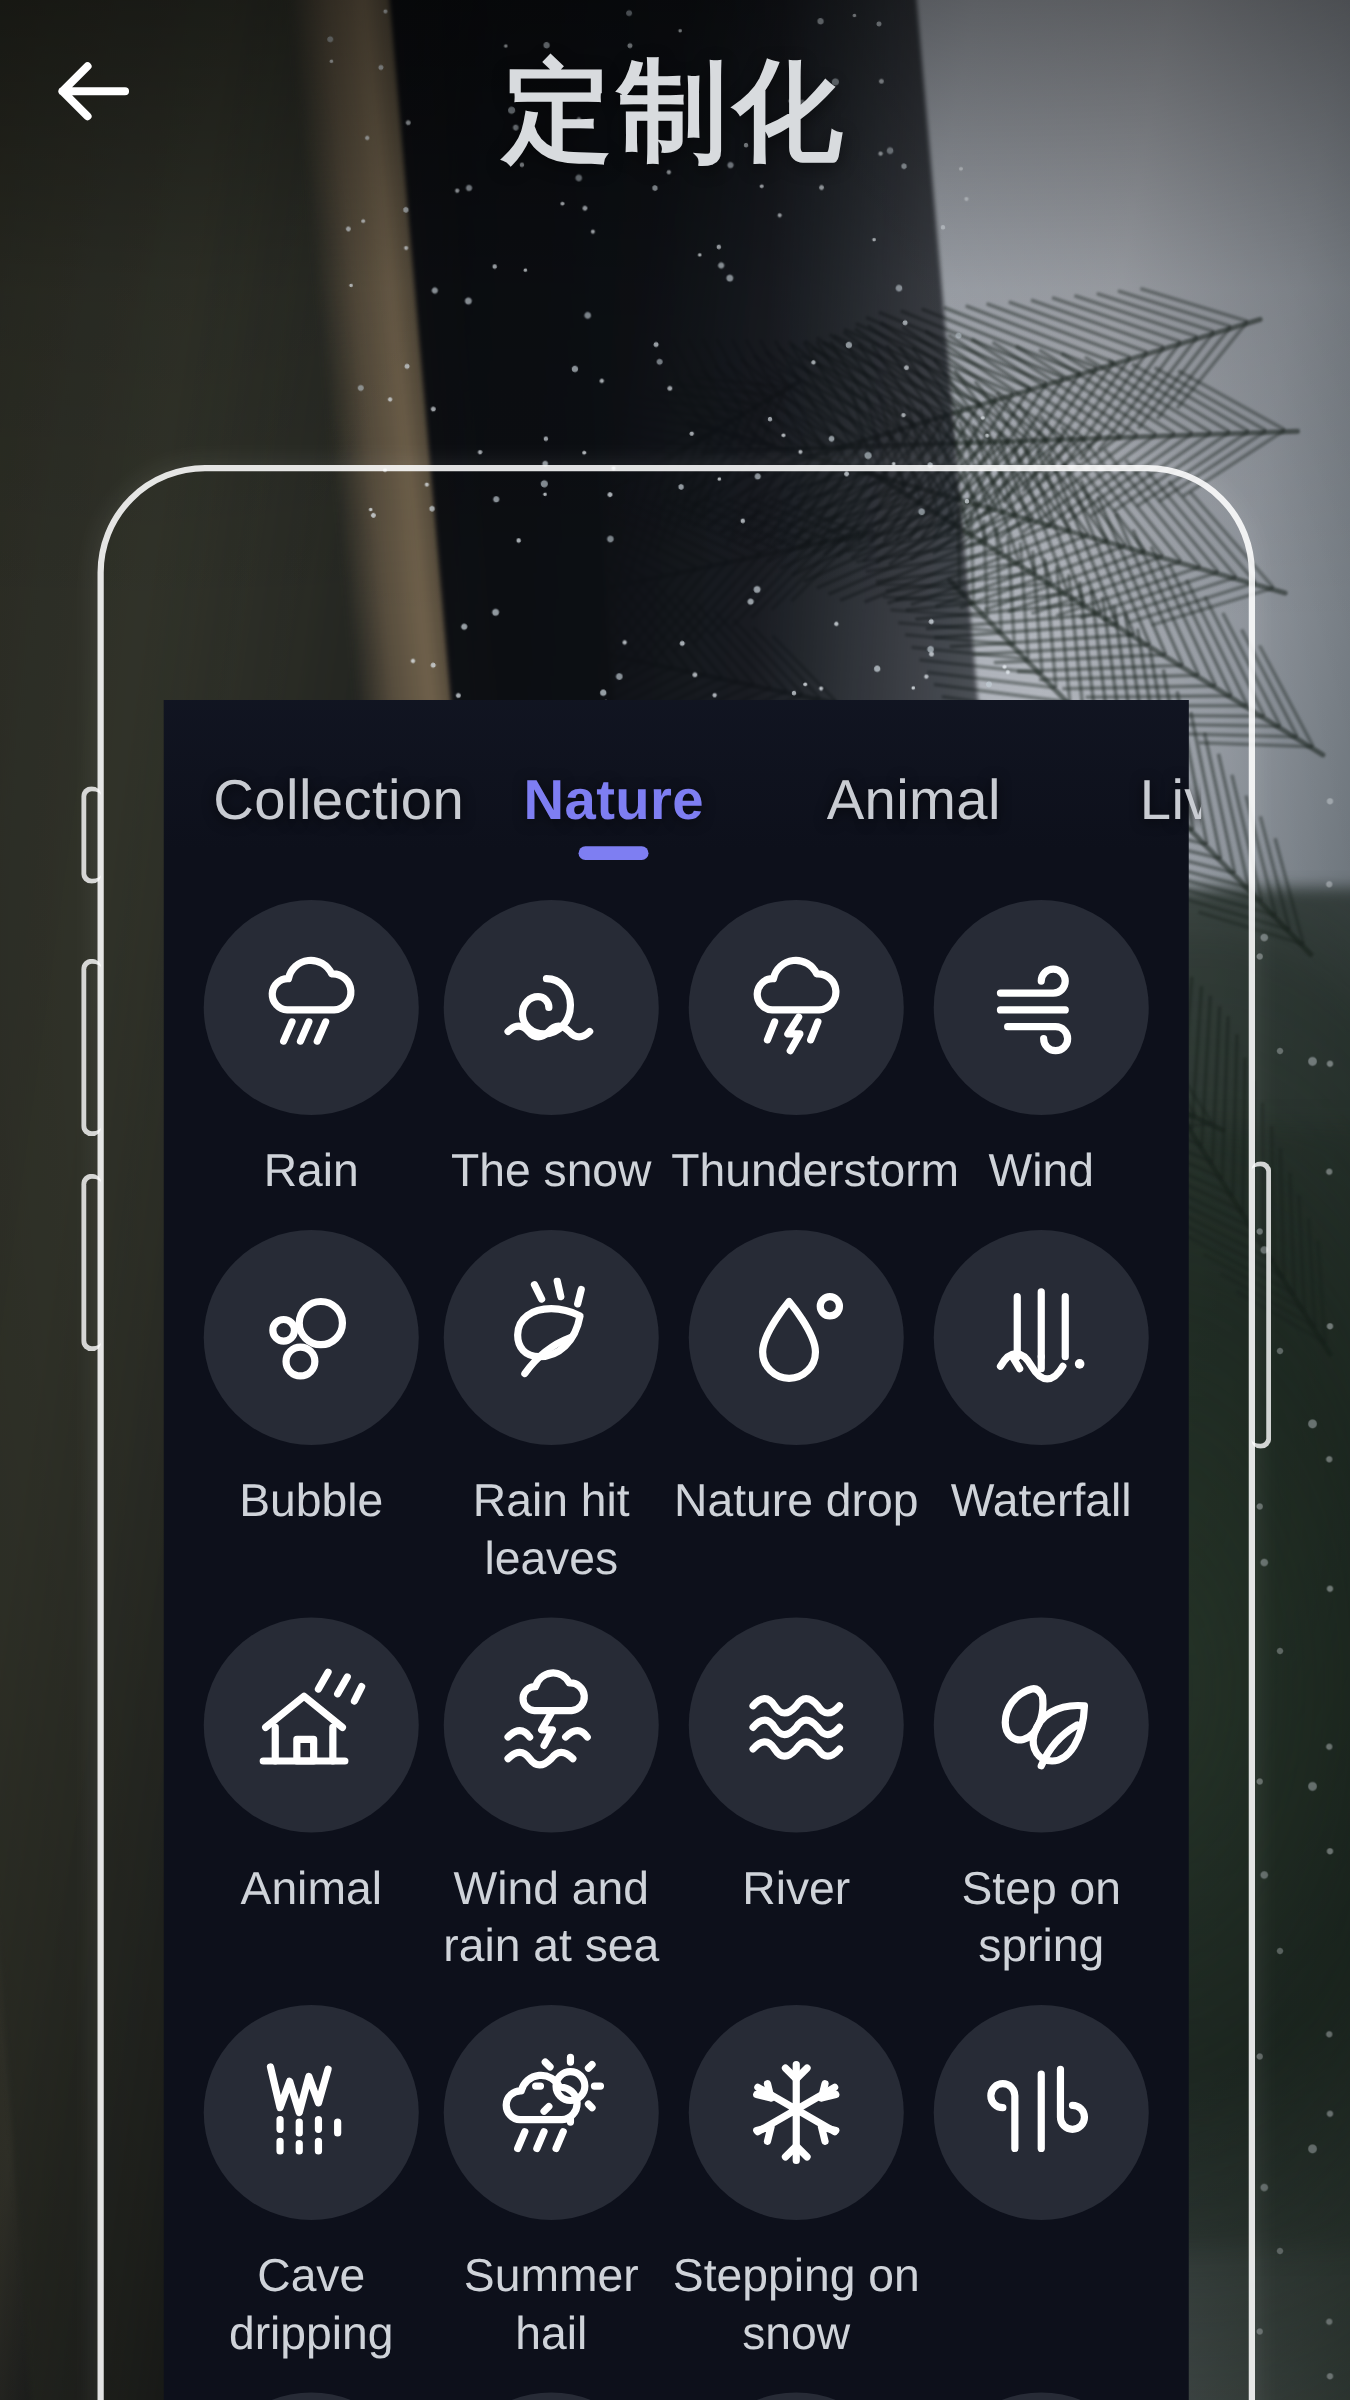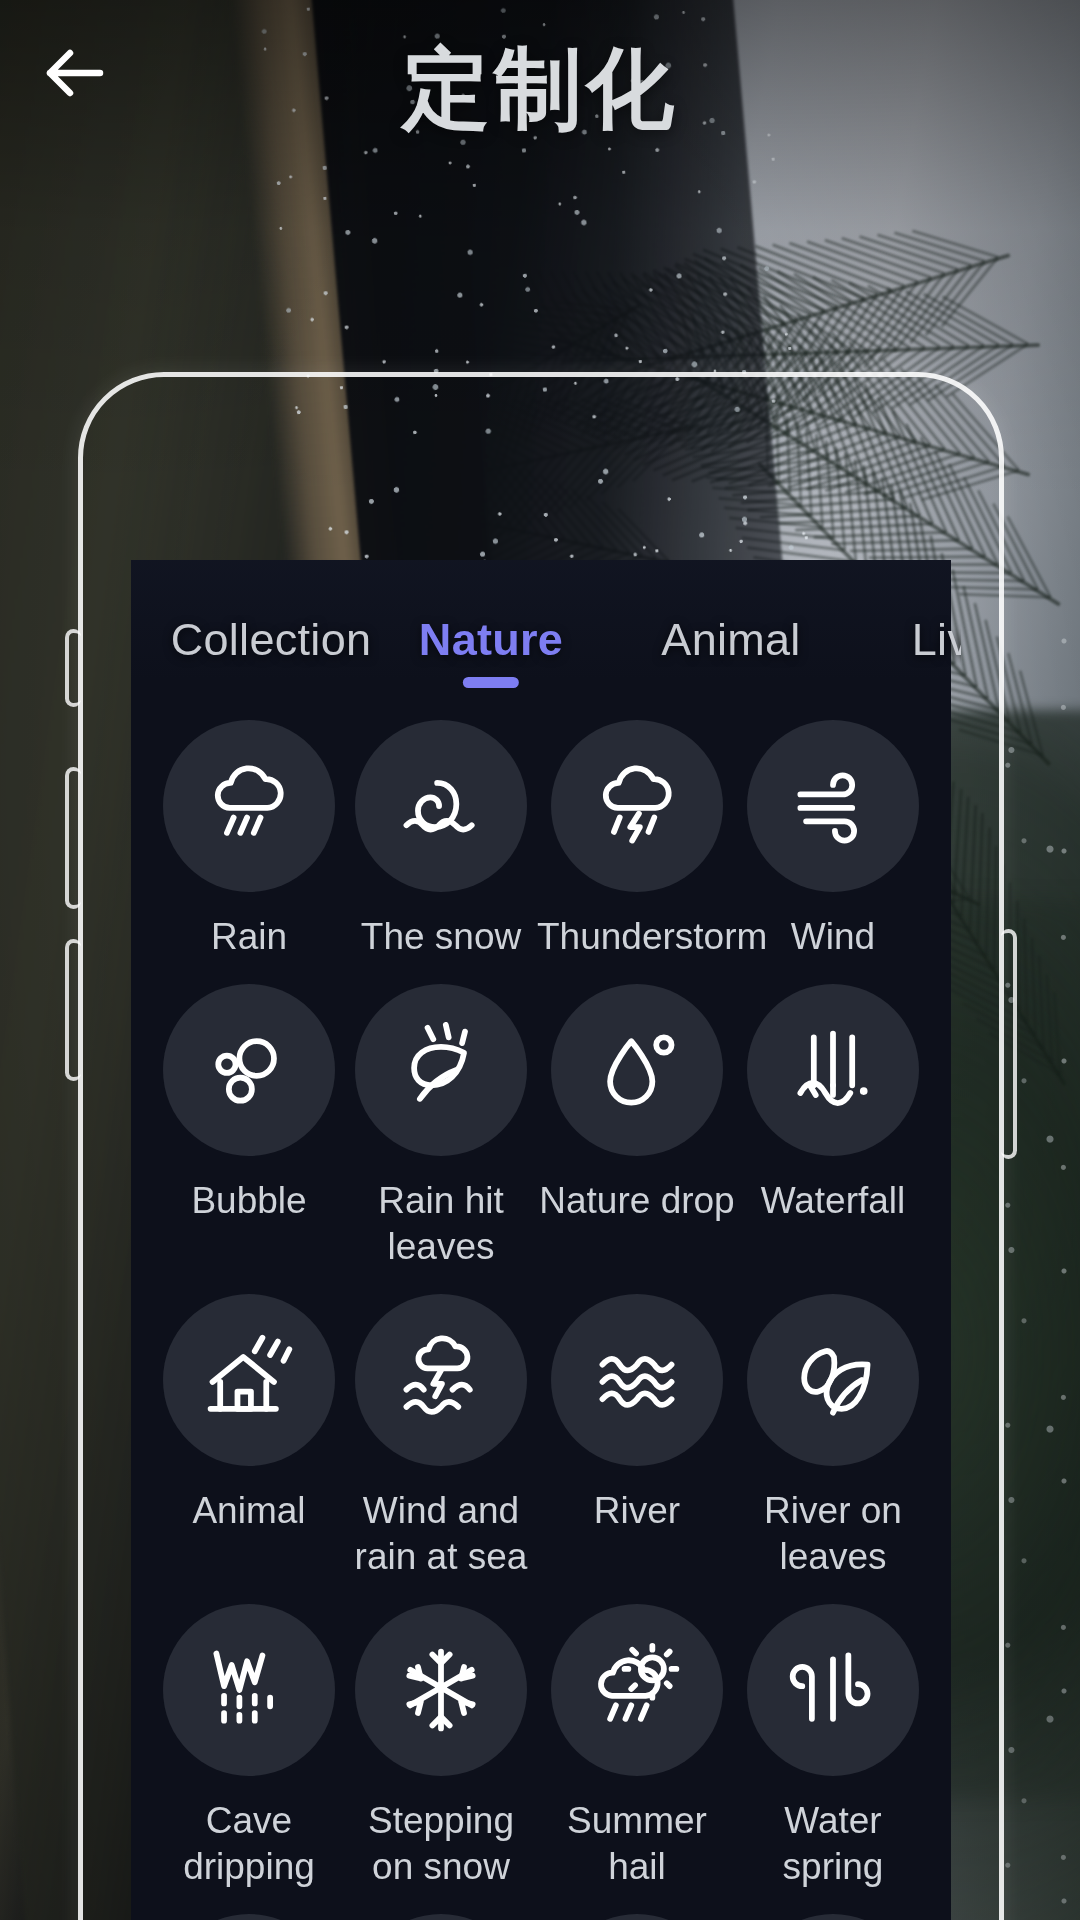--- a/index.html
+++ b/index.html
@@ -1056,62 +1056,61 @@
           <div class="sound-label">River</div>
         </div>
         <div class="sound-cell">
           <div class="sound-disc">
             <svg width="96" height="96" viewBox="0 0 100 100">
               <path stroke="#ffffff" stroke-width="6" stroke-linecap="round" stroke-linejoin="round" fill="none" d="M42 20c-14 4-22 16-22 28 0 10 7 16 15 14 12-3 18-20 16-36-2-4-5-7-9-6z"></path>
               <path stroke="#ffffff" stroke-width="6" stroke-linecap="round" stroke-linejoin="round" fill="none" d="M86 34c-22-2-38 8-42 24-3 12 4 22 15 22 14 0 26-18 27-46z"></path>
               <path stroke="#ffffff" stroke-width="6" stroke-linecap="round" stroke-linejoin="round" fill="none" d="M50 84c6-14 16-26 30-34"></path>
             </svg>
           </div>
-          <div class="sound-label">River on leaves</div>
+          <div class="sound-label">Step on spring</div>
         </div>
         <div class="sound-cell">
           <div class="sound-disc">
             <svg width="96" height="96" viewBox="0 0 100 100">
               <path stroke="#ffffff" stroke-width="6" stroke-linecap="round" stroke-linejoin="round" fill="none" d="M16 12l8 34 8-22 8 26 8-30 8 22 8-28"></path>
               <path stroke="#ffffff" stroke-width="6" stroke-linecap="round" stroke-linejoin="round" fill="none" d="M24 56v8M24 74v8M40 58v9M40 76v6M56 56v8M56 74v8M72 58v9"></path>
             </svg>
           </div>
           <div class="sound-label">Cave dripping</div>
+        </div>
+        <div class="sound-cell">
+          <div class="sound-disc">
+            <svg width="96" height="96" viewBox="0 0 100 100">
+              <circle stroke="#ffffff" stroke-width="6" stroke-linecap="round" stroke-linejoin="round" fill="none" cx="66" cy="28" r="12"></circle>
+              <path stroke="#ffffff" stroke-width="6" stroke-linecap="round" stroke-linejoin="round" fill="none" d="M66 8v-4M66 54v4M86 28h5M41 28h-4M81 13l3-3M48 45l-4 4M81 43l3 3M49 12l-4-4"></path>
+              <path stroke="#ffffff" stroke-width="6" stroke-linecap="round" stroke-linejoin="round" fill="none" d="M24 56a12 12 0 0 1 1-24 17 17 0 0 1 32-3 12 12 0 0 1 2 27z"></path>
+              <path stroke="#ffffff" stroke-width="6" stroke-linecap="round" stroke-linejoin="round" fill="none" d="M28 66l-6 14M44 66l-6 14M60 66l-6 14"></path>
+            </svg>
+          </div>
+          <div class="sound-label">Summer hail</div>
         </div>
         <div class="sound-cell">
           <div class="sound-disc">
             <svg width="96" height="96" viewBox="0 0 100 100">
               <path stroke="#ffffff" stroke-width="6" stroke-linecap="round" stroke-linejoin="round" fill="none" d="M50 10v80M18 29l64 37M82 29L18 66"></path>
               <path stroke="#ffffff" stroke-width="6" stroke-linecap="round" stroke-linejoin="round" fill="none" d="M50 22l-9-9M50 22l9-9M50 78l-9 9M50 78l9 9"></path>
               <path stroke="#ffffff" stroke-width="6" stroke-linecap="round" stroke-linejoin="round" fill="none" d="M29 38l-12-3M29 38l-3-12M71 62l12 3M71 62l3 12"></path>
               <path stroke="#ffffff" stroke-width="6" stroke-linecap="round" stroke-linejoin="round" fill="none" d="M71 38l12-3M71 38l3-12M29 62l-12 3M29 62l-3 12"></path>
             </svg>
           </div>
           <div class="sound-label">Stepping on snow</div>
         </div>
         <div class="sound-cell">
           <div class="sound-disc">
             <svg width="96" height="96" viewBox="0 0 100 100">
-              <circle stroke="#ffffff" stroke-width="6" stroke-linecap="round" stroke-linejoin="round" fill="none" cx="66" cy="28" r="12"></circle>
-              <path stroke="#ffffff" stroke-width="6" stroke-linecap="round" stroke-linejoin="round" fill="none" d="M66 8v-4M66 54v4M86 28h5M41 28h-4M81 13l3-3M48 45l-4 4M81 43l3 3M49 12l-4-4"></path>
-              <path stroke="#ffffff" stroke-width="6" stroke-linecap="round" stroke-linejoin="round" fill="none" d="M24 56a12 12 0 0 1 1-24 17 17 0 0 1 32-3 12 12 0 0 1 2 27z"></path>
-              <path stroke="#ffffff" stroke-width="6" stroke-linecap="round" stroke-linejoin="round" fill="none" d="M28 66l-6 14M44 66l-6 14M60 66l-6 14"></path>
-            </svg>
-          </div>
-          <div class="sound-label">Summer hail</div>
-        </div>
-        <div class="sound-cell">
-          <div class="sound-disc">
-            <svg width="96" height="96" viewBox="0 0 100 100">
               <path stroke="#ffffff" stroke-width="6" stroke-linecap="round" stroke-linejoin="round" fill="none" d="M28 80V36a10 10 0 1 0-10 10"></path>
               <path stroke="#ffffff" stroke-width="6" stroke-linecap="round" stroke-linejoin="round" fill="none" d="M50 80V18"></path>
               <path stroke="#ffffff" stroke-width="6" stroke-linecap="round" stroke-linejoin="round" fill="none" d="M66 14v40a10 10 0 1 0 10-10"></path>
             </svg>
           </div>
-          <div class="sound-label">Water spring</div>
         </div>
         <div class="sound-cell row-partial">
           <div class="sound-disc"></div>
           <div class="sound-label"></div>
         </div>
         <div class="sound-cell row-partial">
           <div class="sound-disc"></div>
           <div class="sound-label"></div>
         </div>
         <div class="sound-cell row-partial">

